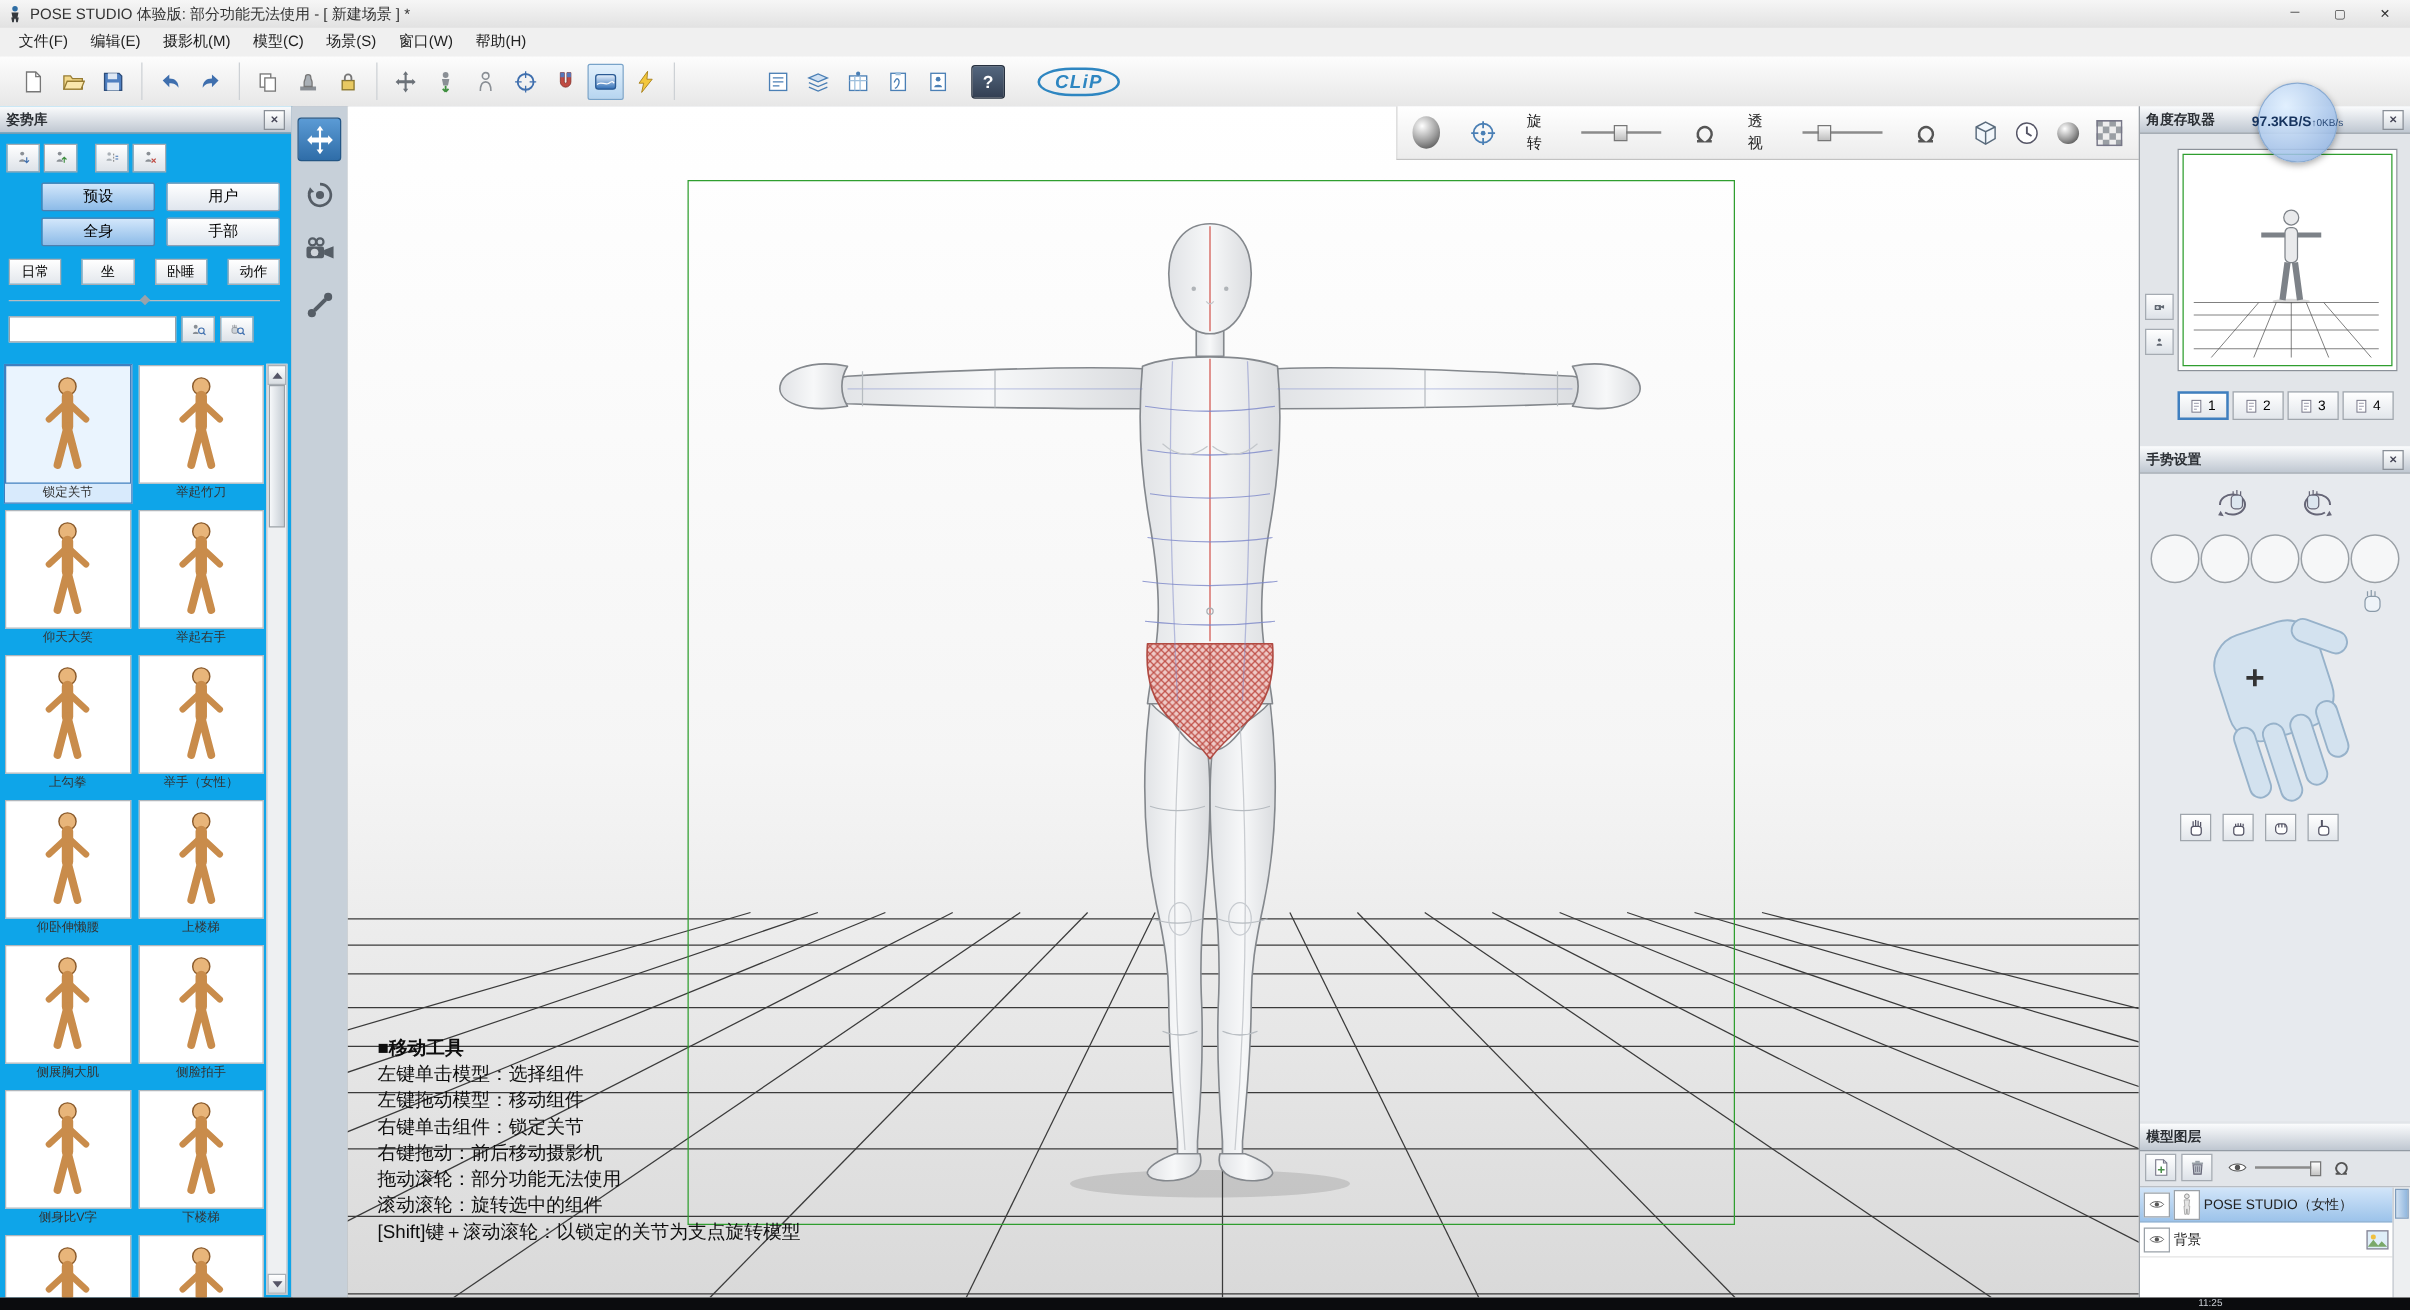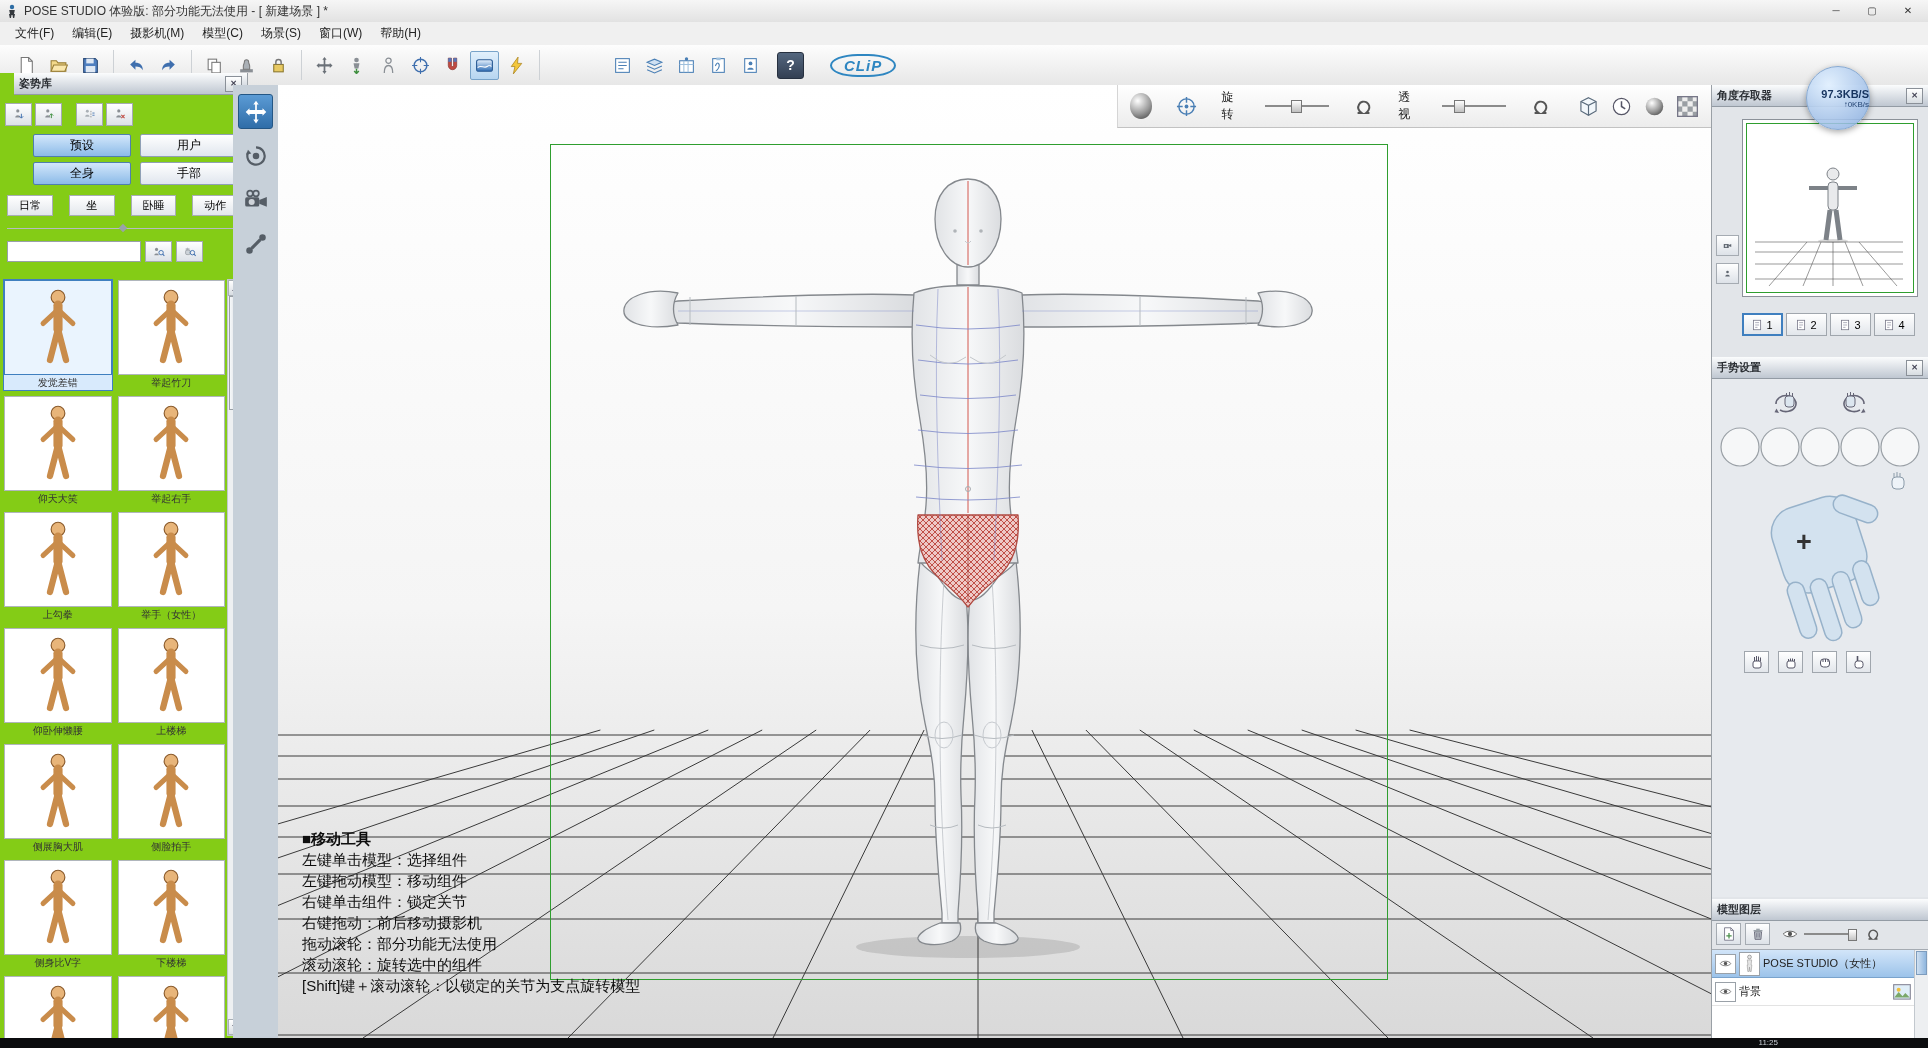--- a/index.html
+++ b/index.html
@@ -37,21 +37,21 @@
              border:2px solid #2e86c1;border-radius:50% / 60%;padding:1px 12px;}
 
   
   .panel-header{height:21px;background:linear-gradient(#fbfcfd,#bfc7d1);border-bottom:1px solid #939ba4;
                 display:flex;align-items:center;padding:0 5px;font-size:11px;font-weight:bold;color:#2b2f34;}
   .panel-header .x{margin-left:auto;width:15px;height:14px;font-size:8px;color:#445;
                    border:1px solid #8a9098;background:linear-gradient(#fff,#d7dce1);
                    display:flex;align-items:center;justify-content:center;}
 
   
-  .pose-panel{position:absolute;top:73px;left:0;width:233px;bottom:10px;background:#84cc16;border-right:1px solid #9aa0a6;padding-left:14px;}
+  .pose-panel{position:absolute;top:85px;left:0;width:233px;bottom:10px;background:#0ea5e9;border-right:1px solid #9aa0a6;}
   .pose-io{position:absolute;top:30px;left:5px;display:flex;gap:3px;}
   .io-btn{width:27px;height:23px;border:1px solid #a5abb2;background:linear-gradient(#fff,#dde2e8);
           display:flex;align-items:center;justify-content:center;}
   .io-btn svg{width:17px;height:17px;}
   .io-gap{width:8px;}
   .seg-row{position:absolute;left:7px;right:9px;display:flex;gap:9px;margin-left:26px;}
   .seg-row.r1{top:61px;} .seg-row.r2{top:89px;}
   .seg-btn{flex:1;height:23px;border:1px solid #8fa0b5;border-radius:2px;background:linear-gradient(#ffffff,#e0e6ee);
            display:flex;align-items:center;justify-content:center;font-size:12px;}
   .seg-btn.active{background:linear-gradient(#d3e7fb,#8cbbe8);border-color:#4f7fae;}
@@ -107,21 +107,21 @@
   .hslider .track{position:absolute;left:0;right:0;top:7px;height:2px;background:#8b8b8b;}
   .hslider .thumb{position:absolute;top:2px;width:9px;height:11px;background:linear-gradient(#fdfdfd,#bfbfbf);border:1px solid #777;}
   .vp-right-icons{margin-left:auto;display:flex;gap:7px;align-items:center;}
   .vp-help{position:absolute;left:24px;bottom:42px;font-size:15px;color:#0e0e0e;line-height:21px;}
   .vp-help .t{font-weight:bold;}
 
   
   .net-badge{position:absolute;left:1806px;top:66px;width:62px;height:62px;border-radius:50%;z-index:60;
              background:radial-gradient(circle at 35% 28%,rgba(225,240,255,.95),rgba(125,165,220,.82));
              border:1px solid #88aad2;box-shadow:0 2px 6px rgba(0,0,0,.35);
-             display:flex;flex-direction:column;align-items:flex-end;justify-content:center;}
+             display:flex;flex-direction:row;align-items:center;justify-content:center;}
   .net-main{font-size:11px;font-weight:bold;color:#16335e;}
   .net-sub{font-size:8px;color:#2a4a78;}
 
   
   .right-panel{position:absolute;top:85px;right:0;width:216px;bottom:10px;background:#e2e5e9;border-left:1px solid #9aa0a6;}
   .rp-sec{position:absolute;left:0;right:0;}
   .angle-preview{position:absolute;top:34px;left:30px;width:174px;height:176px;background:#fff;border:1px solid #8b9199;}
   .angle-preview .inner{position:absolute;inset:3px;border:1px solid #2f9e2f;}
   .angle-preview svg{position:absolute;inset:4px;width:164px;height:166px;}
   .angle-side{position:absolute;left:4px;top:150px;display:flex;flex-direction:column;gap:7px;}
@@ -418,21 +418,21 @@
     <div class="pose-grid" id="pose-grid">
         <div class="pose-cell selected">
           <div class="pose-thumb">
             <svg viewBox="0 0 40 70">
               <circle cx="20" cy="8" r="6" fill="#e8b57a" stroke="#8a5a2b"></circle>
               <path d="M20 15v21" stroke="#c98c4b" stroke-width="8" stroke-linecap="round"></path>
               <path d="M20 19 7 31M20 19l13 12" stroke="#c98c4b" stroke-width="4.5" stroke-linecap="round"></path>
               <path d="M20 36 13 63M20 36l7 27" stroke="#c98c4b" stroke-width="5.5" stroke-linecap="round"></path>
             </svg>
           </div>
-          <div class="pose-label">发觉差错</div>
+          <div class="pose-label">锁定关节</div>
         </div>
         <div class="pose-cell">
           <div class="pose-thumb">
             <svg viewBox="0 0 40 70">
               <circle cx="20" cy="8" r="6" fill="#e8b57a" stroke="#8a5a2b"></circle>
               <path d="M20 15v21" stroke="#c98c4b" stroke-width="8" stroke-linecap="round"></path>
               <path d="M20 19 7 31M20 19l13 12" stroke="#c98c4b" stroke-width="4.5" stroke-linecap="round"></path>
               <path d="M20 36 13 63M20 36l7 27" stroke="#c98c4b" stroke-width="5.5" stroke-linecap="round"></path>
             </svg>
           </div>

